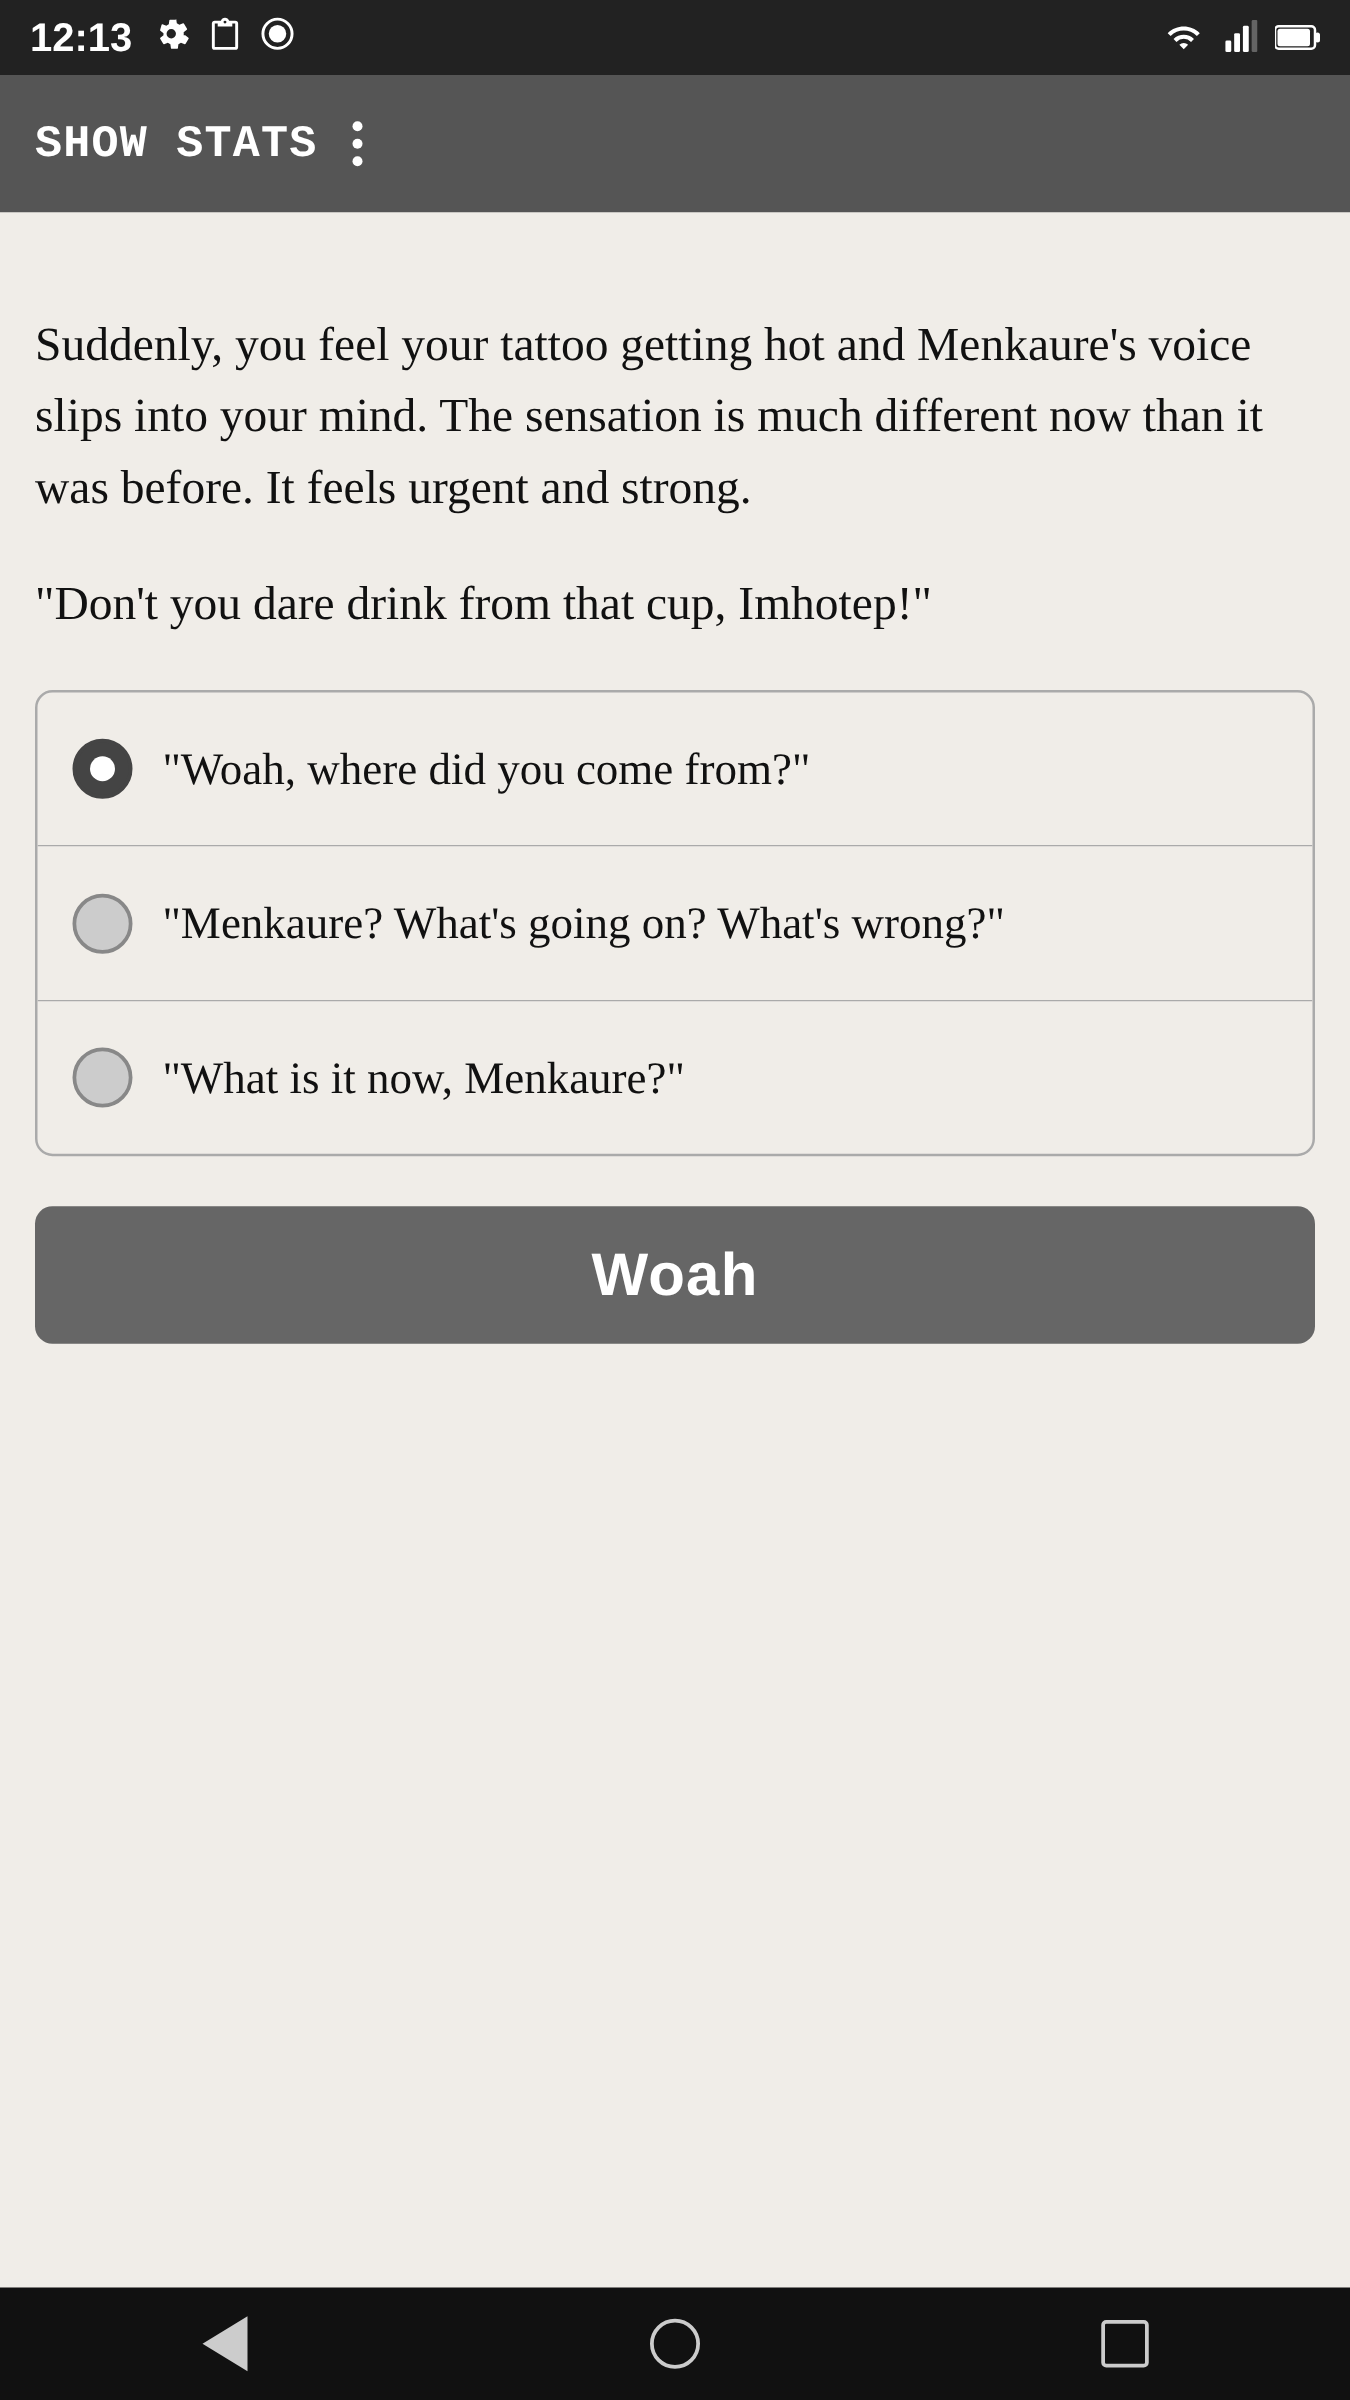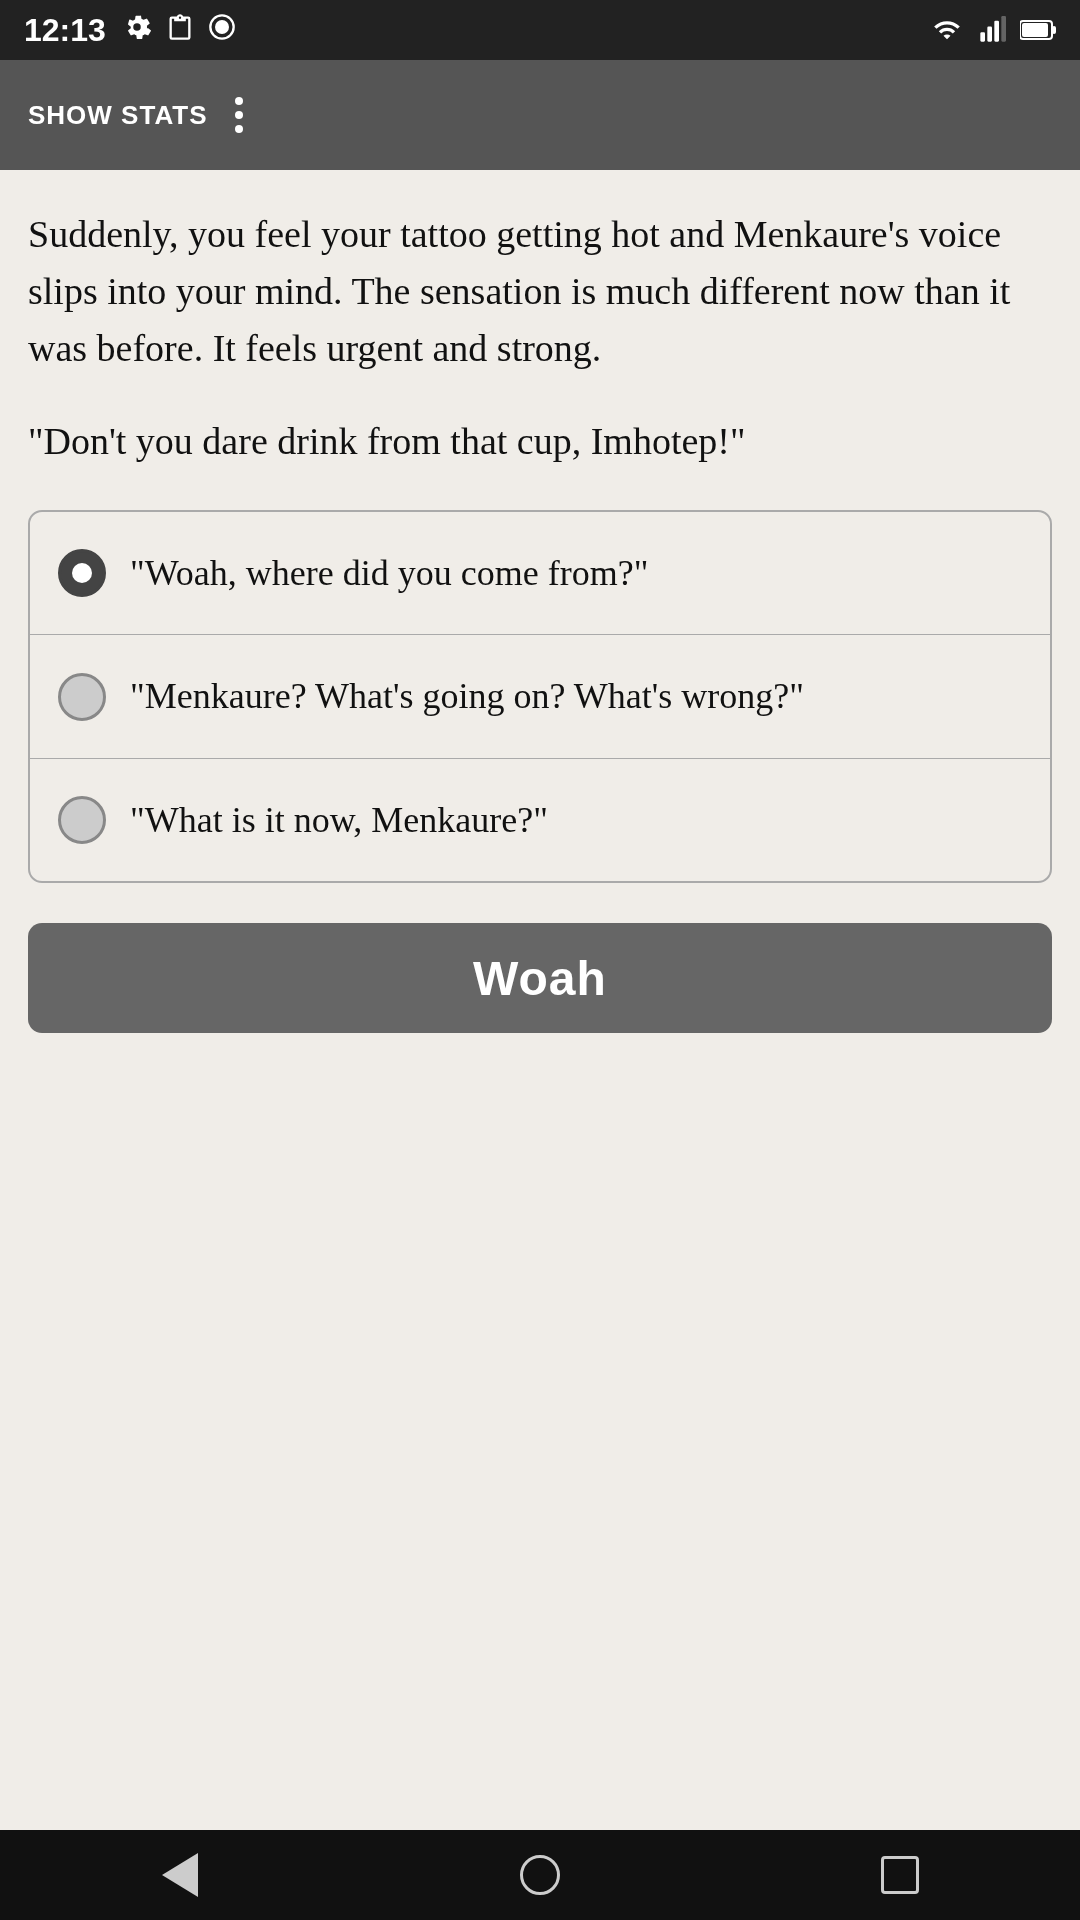--- a/index.html
+++ b/index.html
@@ -68,22 +68,22 @@
     .app-title {
       color: white;
       font-family: Arial, sans-serif;
       font-size: 52px;
       font-weight: bold;
       flex: 1;
     }
 
     .show-stats-btn {
       color: white;
-      font-family: Liberation Sans, sans-serif;
-      font-size: 26px;
+      font-family: Liberation Mono, monospace;
+      font-size: 36px;
       font-weight: bold;
       letter-spacing: 1px;
       background: none;
       border: none;
       cursor: pointer;
       text-transform: uppercase;
     }
 
     .more-icon {
       color: white;
@@ -108,20 +108,21 @@
     .main-content {
       padding: 36px 28px 28px 28px;
       background-color: #f0ede8;
     }
 
     .story-text {
       font-size: 38px;
       line-height: 1.5;
       color: #111111;
       margin-bottom: 36px;
+      margin-top: 42px;
     }
 
     .dialog-text {
       font-size: 38px;
       line-height: 1.5;
       color: #111111;
       margin-bottom: 40px;
     }
 
     

